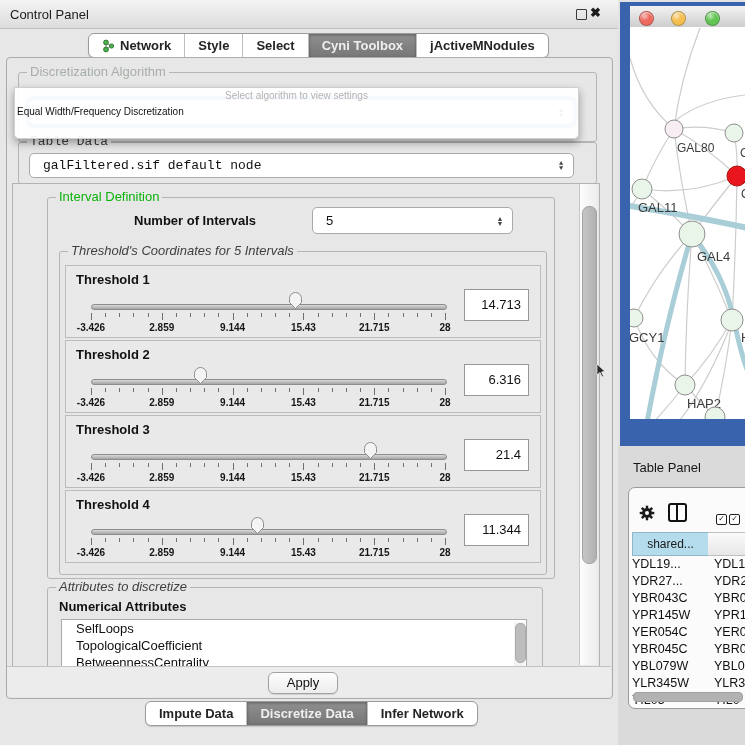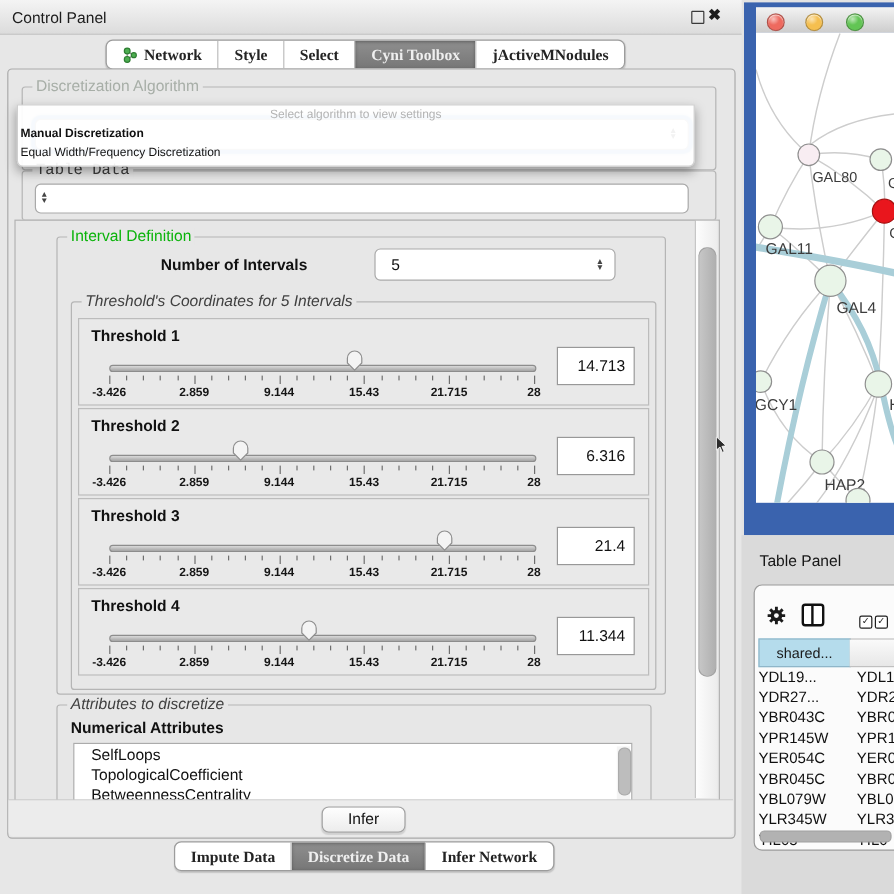--- a/index.html
+++ b/index.html
@@ -13,21 +13,21 @@
   #cp-titlebar{left:0;top:0;width:618px;height:28px;
     background:linear-gradient(#f4f4f4,#dcdcdc);border-bottom:1px solid #c2c2c2;}
   #cp-title{left:10px;top:7px;font-size:13px;color:#1c1c1c;}
   .float-icon{left:576px;top:9px;width:9px;height:9px;border:1.5px solid #3a3a3a;border-radius:1px;}
   .close-icon{left:590px;top:5px;font-size:13px;font-weight:bold;color:#1c1c1c;}
 
   
   .seg-bar{display:flex;border:1px solid #9c9c9c;border-radius:6px;overflow:hidden;
     background:#fff;box-shadow:0 1px 1px rgba(0,0,0,.15);height:23px;}
   .seg{display:flex;align-items:center;gap:5px;padding:0 13px;font-size:13px;font-weight:600;
-    color:#242424;border-left:1px solid #bdbdbd;white-space:nowrap;cursor:default;font-family:Liberation Serif, serif;}
+    color:#242424;border-left:1px solid #bdbdbd;white-space:nowrap;cursor:default;}
   .seg:first-child{border-left:none;}
   .seg.sel{background:linear-gradient(#8f8f8f,#777);color:#efefef;
     box-shadow:inset 0 1px 3px rgba(0,0,0,.35);text-align:center;}
   #top-tabs{left:88px;top:33px;}
   #bottom-tabs{left:145px;top:701px;}
 
   
   #main-panel{left:6px;top:57px;width:605px;height:640px;border:1px solid #ababab;
     border-radius:4px;background:#e7e7e7;}
 
@@ -167,20 +167,21 @@
         <span class="spin">
             <span>▲</span>
             <span>▼</span>
           </span>
       </div>
     </div>
 
     <div class="group" style="left:18px;top:142px;width:577px;height:40px;font-family:Liberation Mono, monospace;">
       <span class="group-title t-dark">Table Data</span>
       <div class="combo" style="left:10px;top:10px;width:543px;height:23px;">
+        <span class="val">galFiltered.sif default node</span>
         <span class="spin">
             <span>▲</span>
             <span>▼</span>
           </span>
       </div>
     </div>
 
     <div id="viewport" class="abs">
       <div id="vp-inner">
 
@@ -376,38 +377,37 @@
         </div>
 
       </div>
     </div>
 
     <div id="vscroll" class="abs">
       <div class="thumb"></div>
     </div>
 
     <div id="apply-strip" class="abs"></div>
-    <div id="apply-btn" class="abs">Infer</div>
+    <div id="apply-btn" class="abs">Apply</div>
 
     <div id="bottom-tabs" class="abs seg-bar">
         <div class="seg">
           <span>Impute Data</span>
         </div>
         <div class="seg sel">
           <span>Discretize Data</span>
         </div>
         <div class="seg">
           <span>Infer Network</span>
         </div>
       </div>
 
     <div id="algo-popup" class="abs">
       <div class="prompt">Select algorithm to view settings</div>
       <div id="algo-options">
-          <div class="opt hl">Manual Discretization</div>
           <div class="opt">Equal Width/Frequency Discretization</div>
         </div>
     </div>
   </div>
 
   <div id="net-win" class="abs">
     <div id="net-titlebar" class="abs" style="position:absolute;left:10px;top:4px;width:115px;height:21px;background:linear-gradient(#f3f3f3,#cdcdcd);border-bottom:1px solid #9a9a9a;"></div>
   </div>
   <div id="traffic-lights" class="abs" style="left:0;top:0;">
       <div class="tl" style="left: 638.5px; top: 11px; background: radial-gradient(circle at 35% 30%, rgba(255, 255, 255, 0.6), transparent 40%), rgb(238, 106, 95);"></div>

